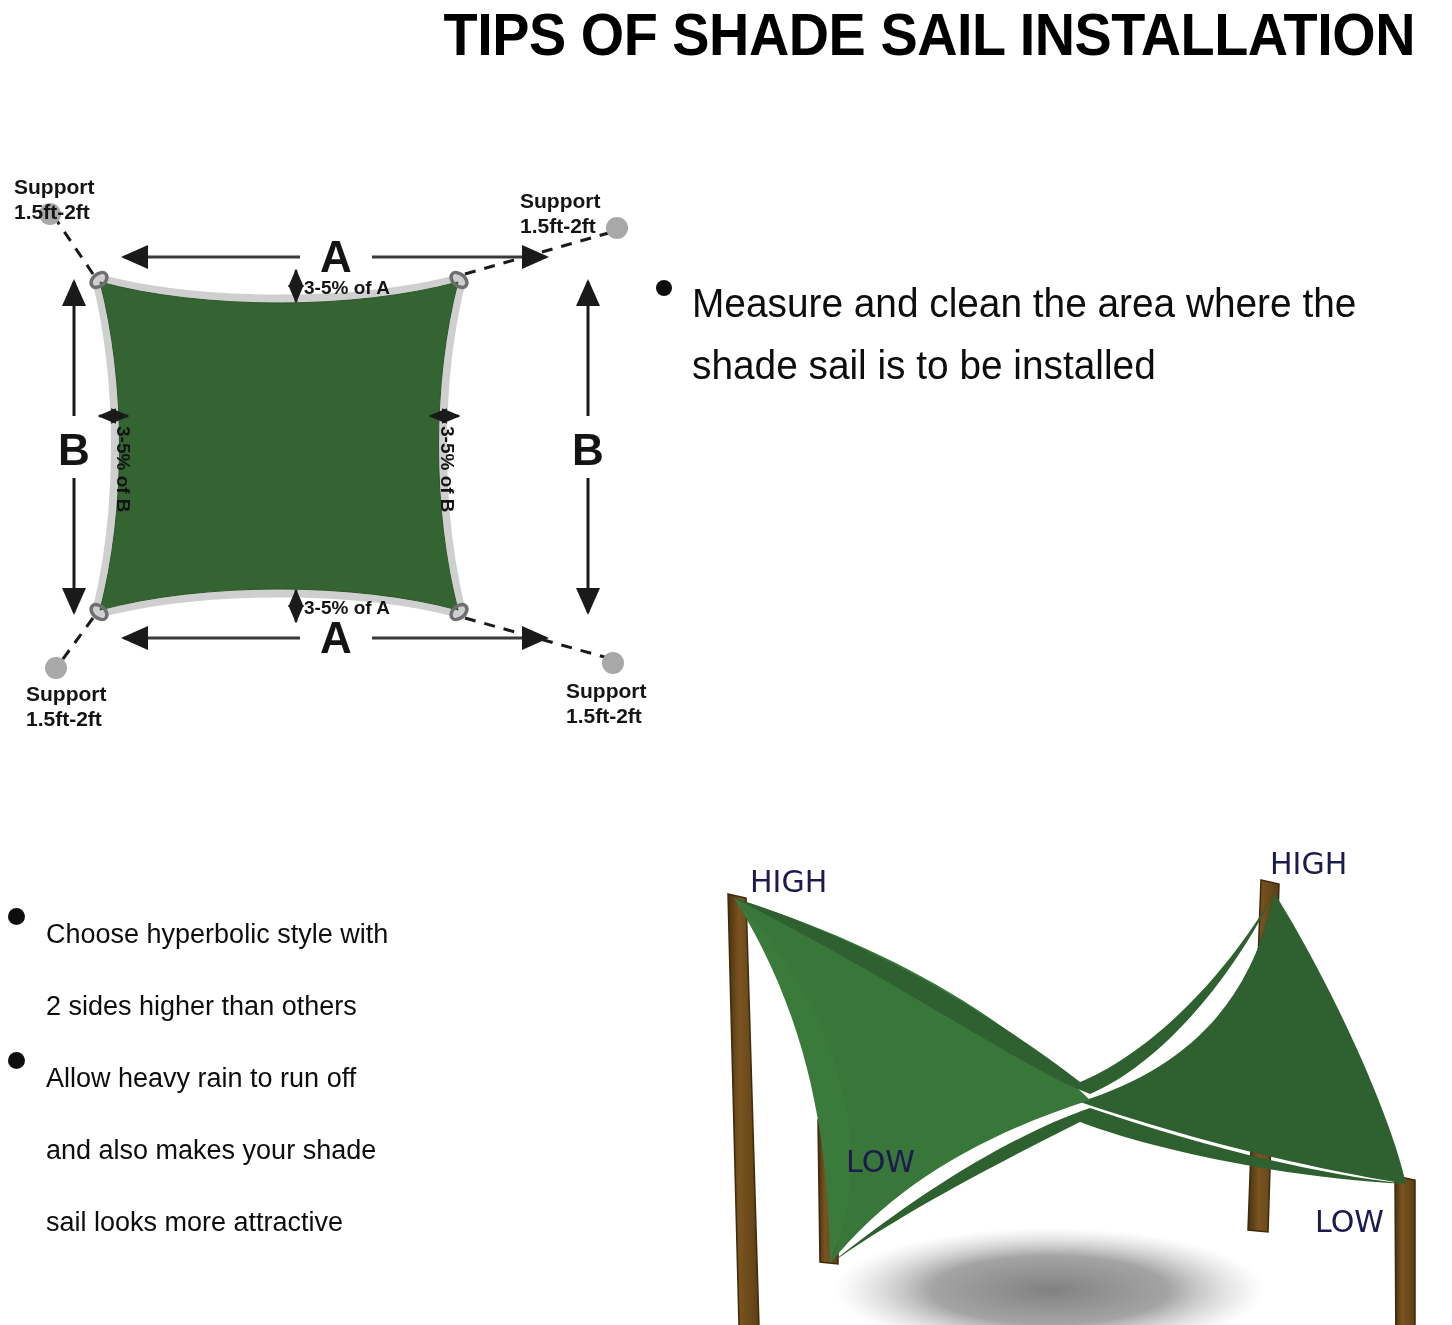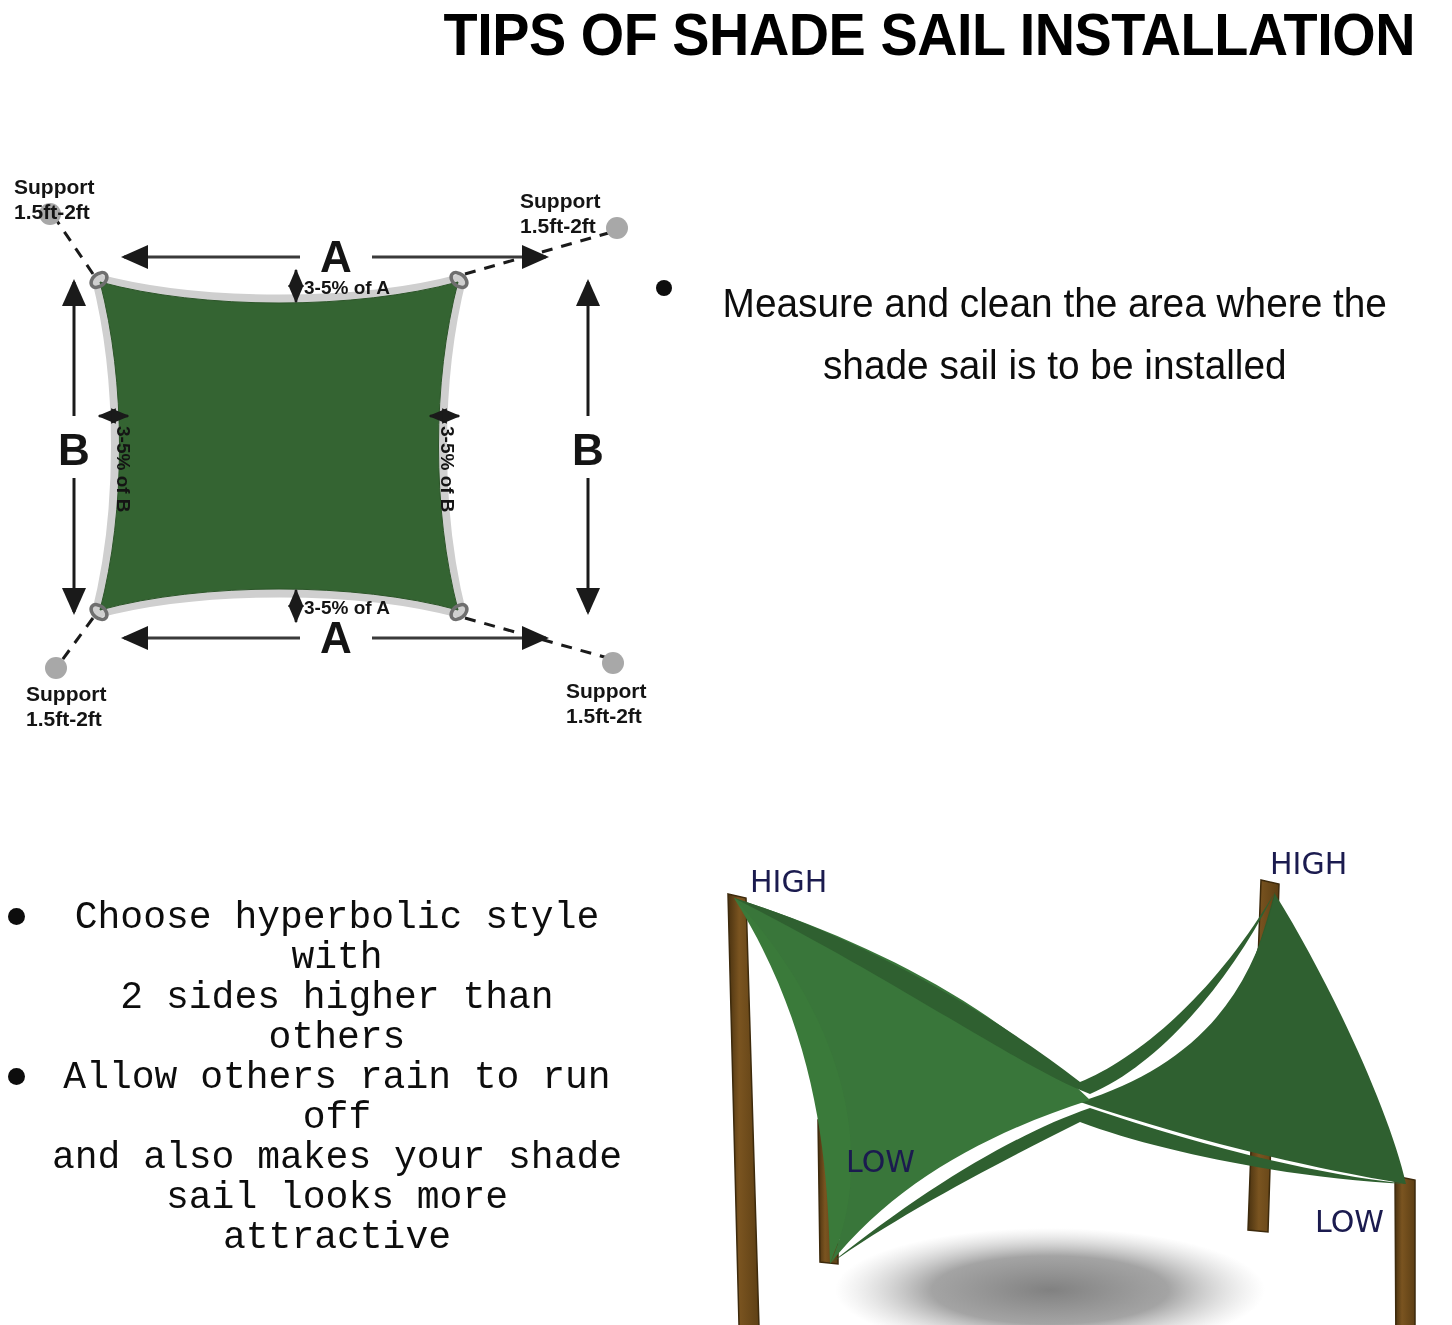--- a/index.html
+++ b/index.html
@@ -62,21 +62,20 @@
     position: absolute;
     list-style: none;
     margin: 0;
     padding: 0;
   }
   .bullet-item {
     position: relative;
     display: block;
     margin: 0 12px 6px 0;
     padding-left: 44px;
-    text-align: center;
   }
   .bullet-dot {
     position: absolute;
     left: 8px;
     top: 0.52em;
     width: 16px;
     height: 16px;
     background: #0d0d0d;
     border-radius: 50%;
   }
@@ -101,23 +100,23 @@
   }
   #tips-list-right .bullet-item { margin-bottom: 0px; }
 
   
   #tips-list-bottom {
     left: 0px;
     top: 898px;
     width: 640px;
   }
   #tips-list-bottom .bullet-text {
-    font-family: Liberation Mono, monospace;
-    font-size: 38px;
-    line-height: 40px;
+    font-family: Liberation Sans, sans-serif;
+    font-size: 27px;
+    line-height: 72px;
     white-space: pre-line;
   }
   #tips-list-bottom .bullet-item { margin-bottom: 0px; padding-left: 46px; }
   #tips-list-bottom .bullet-dot { left: 8px; top: 0.60em; width: 17px; height: 17px; }
 
   
   #hyperbolic-illustration {
     position: absolute;
     left: 690px;
     top: 832px;
@@ -261,21 +260,21 @@
 </ul>
 
 <ul class="bullet-list" id="tips-list-bottom">
   <li class="bullet-item">
     <span class="bullet-dot"></span>
     <span class="bullet-text">Choose hyperbolic style with
 2 sides higher than others</span>
   </li>
   <li class="bullet-item">
     <span class="bullet-dot"></span>
-    <span class="bullet-text">Allow others rain to run off
+    <span class="bullet-text">Allow heavy rain to run off
 and also makes your shade
 sail looks more attractive</span>
   </li>
 </ul>
 
 <div id="hyperbolic-illustration">
   <svg width="762" height="535" viewBox="0 0 762 535" xmlns="http://www.w3.org/2000/svg">
     <defs>
       <radialGradient id="groundShadow" cx="50%" cy="50%" r="50%">
         <stop offset="0%" stop-color="#7a7a7a" stop-opacity="0.95"></stop>

